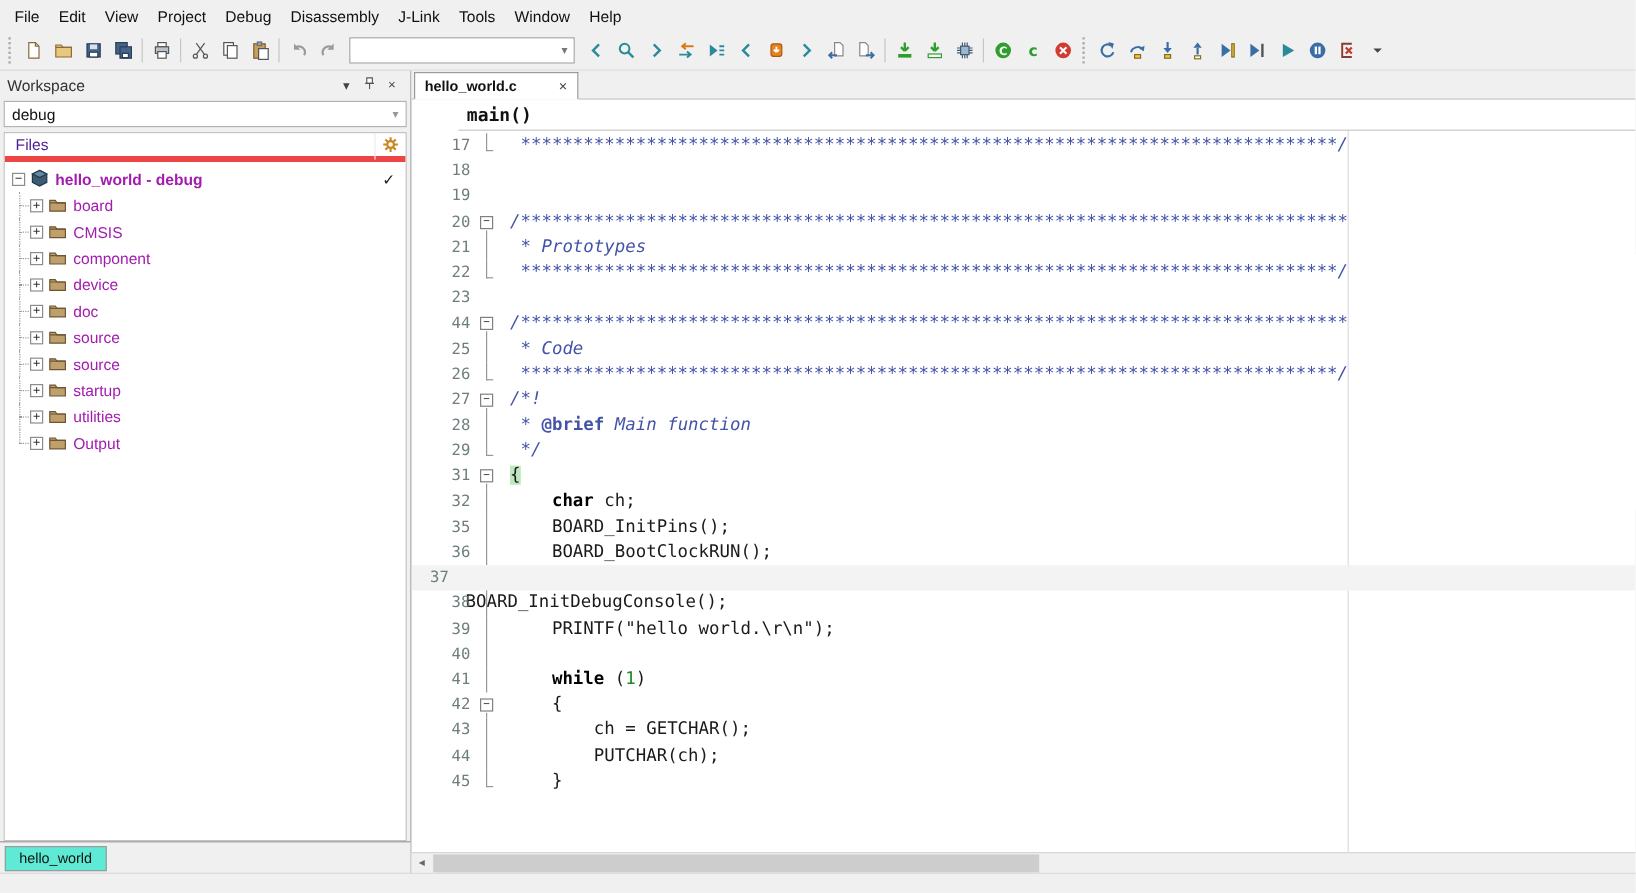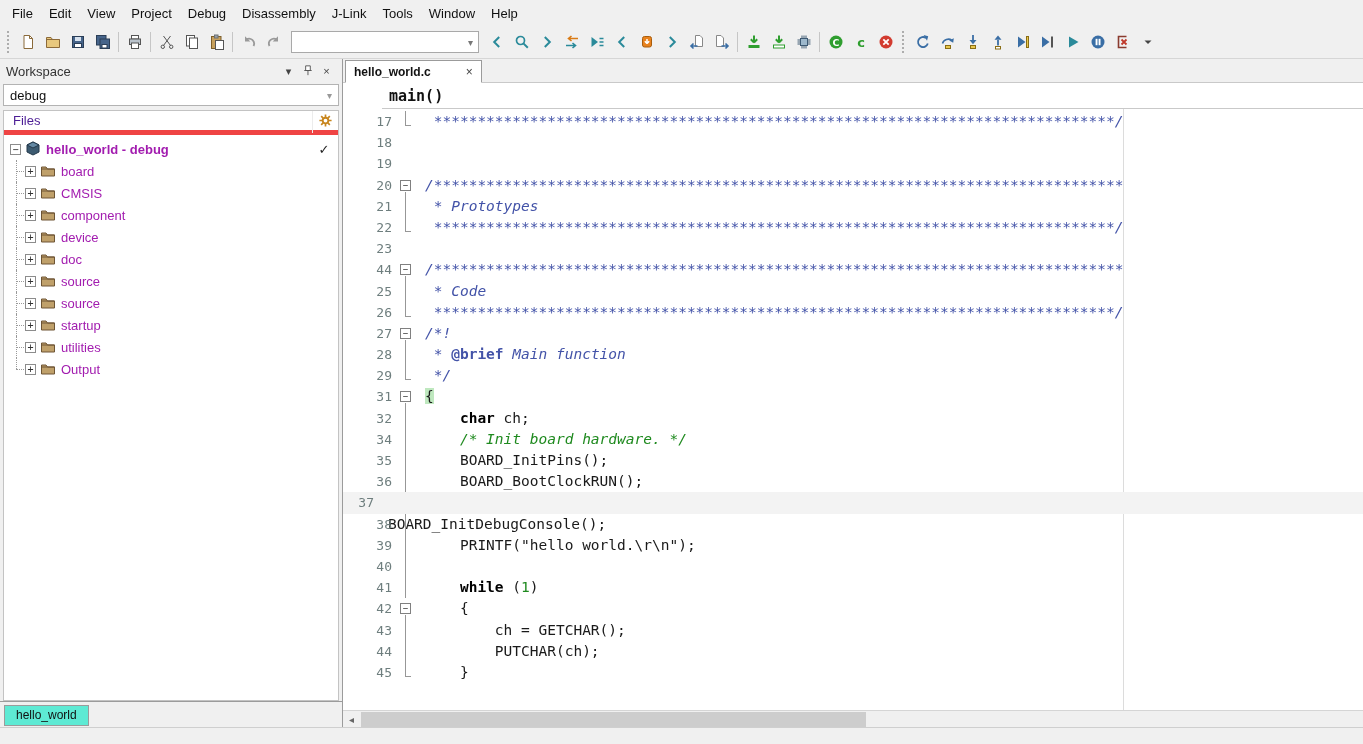--- a/index.html
+++ b/index.html
@@ -591,21 +591,20 @@
           <div class="cl"><span class="ga"></span><span class="gn">22</span><span class="gf"><i class="fend"></i></span><span class="ct"><span class="d"> ******************************************************************************/</span></span></div>
           <div class="cl"><span class="ga"></span><span class="gn">23</span><span class="gf"></span><span class="ct"></span></div>
           <div class="cl"><span class="ga"></span><span class="gn">44</span><span class="gf"><i class="fbox">−</i><i class="flb"></i></span><span class="ct"><span class="d">/*******************************************************************************</span></span></div>
           <div class="cl"><span class="ga"></span><span class="gn">25</span><span class="gf"><i class="fl"></i></span><span class="ct"><span class="d"> * Code</span></span></div>
           <div class="cl"><span class="ga"></span><span class="gn">26</span><span class="gf"><i class="fend"></i></span><span class="ct"><span class="d"> ******************************************************************************/</span></span></div>
           <div class="cl"><span class="ga"></span><span class="gn">27</span><span class="gf"><i class="fbox">−</i><i class="flb"></i></span><span class="ct"><span class="d">/*!</span></span></div>
           <div class="cl"><span class="ga"></span><span class="gn">28</span><span class="gf"><i class="fl"></i></span><span class="ct"><span class="d"> * </span><span class="db">@brief</span><span class="d"> Main function</span></span></div>
           <div class="cl"><span class="ga"></span><span class="gn">29</span><span class="gf"><i class="fend"></i></span><span class="ct"><span class="d"> */</span></span></div>
           <div class="cl"><span class="ga"></span><span class="gn">31</span><span class="gf"><i class="fbox">−</i><i class="flb"></i></span><span class="ct"><span class="hl"><span class="t">{</span></span></span></div>
           <div class="cl"><span class="ga"></span><span class="gn">32</span><span class="gf"><i class="fl"></i></span><span class="ct"><span class="t">    </span><span class="k">char</span><span class="t"> ch;</span></span></div>
-          <div class="cl"><span class="ga"></span><span class="gn">34</span><span class="gf"><i class="fl"></i></span><span class="ct"><span class="t">    </span><span class="g">/* Init board hardware. */</span></span></div>
           <div class="cl"><span class="ga"></span><span class="gn">35</span><span class="gf"><i class="fl"></i></span><span class="ct"><span class="t">    BOARD_InitPins();</span></span></div>
           <div class="cl"><span class="ga"></span><span class="gn">36</span><span class="gf"><i class="fl"></i></span><span class="ct"><span class="t">    BOARD_BootClockRUN();</span></span></div>
           <div class="cl cur"><span class="ga"></span><span class="gn">37</span><span class="gf"><i class="fl"></i></span><span class="ct"><span class="t">    BOARD_InitDebugConsole();</span></span></div>
           <div class="cl"><span class="ga"></span><span class="gn">38</span><span class="gf"><i class="fl"></i></span><span class="ct"></span></div>
           <div class="cl"><span class="ga"></span><span class="gn">39</span><span class="gf"><i class="fl"></i></span><span class="ct"><span class="t">    PRINTF(</span><span class="s">"hello world.\r\n"</span><span class="t">);</span></span></div>
           <div class="cl"><span class="ga"></span><span class="gn">40</span><span class="gf"><i class="fl"></i></span><span class="ct"></span></div>
           <div class="cl"><span class="ga"></span><span class="gn">41</span><span class="gf"><i class="fl"></i></span><span class="ct"><span class="t">    </span><span class="k">while</span><span class="t"> (</span><span class="num">1</span><span class="t">)</span></span></div>
           <div class="cl"><span class="ga"></span><span class="gn">42</span><span class="gf"><i class="fbox">−</i><i class="flb"></i></span><span class="ct"><span class="t">    {</span></span></div>
           <div class="cl"><span class="ga"></span><span class="gn">43</span><span class="gf"><i class="fl"></i></span><span class="ct"><span class="t">        ch = GETCHAR();</span></span></div>
           <div class="cl"><span class="ga"></span><span class="gn">44</span><span class="gf"><i class="fl"></i></span><span class="ct"><span class="t">        PUTCHAR(ch);</span></span></div>

